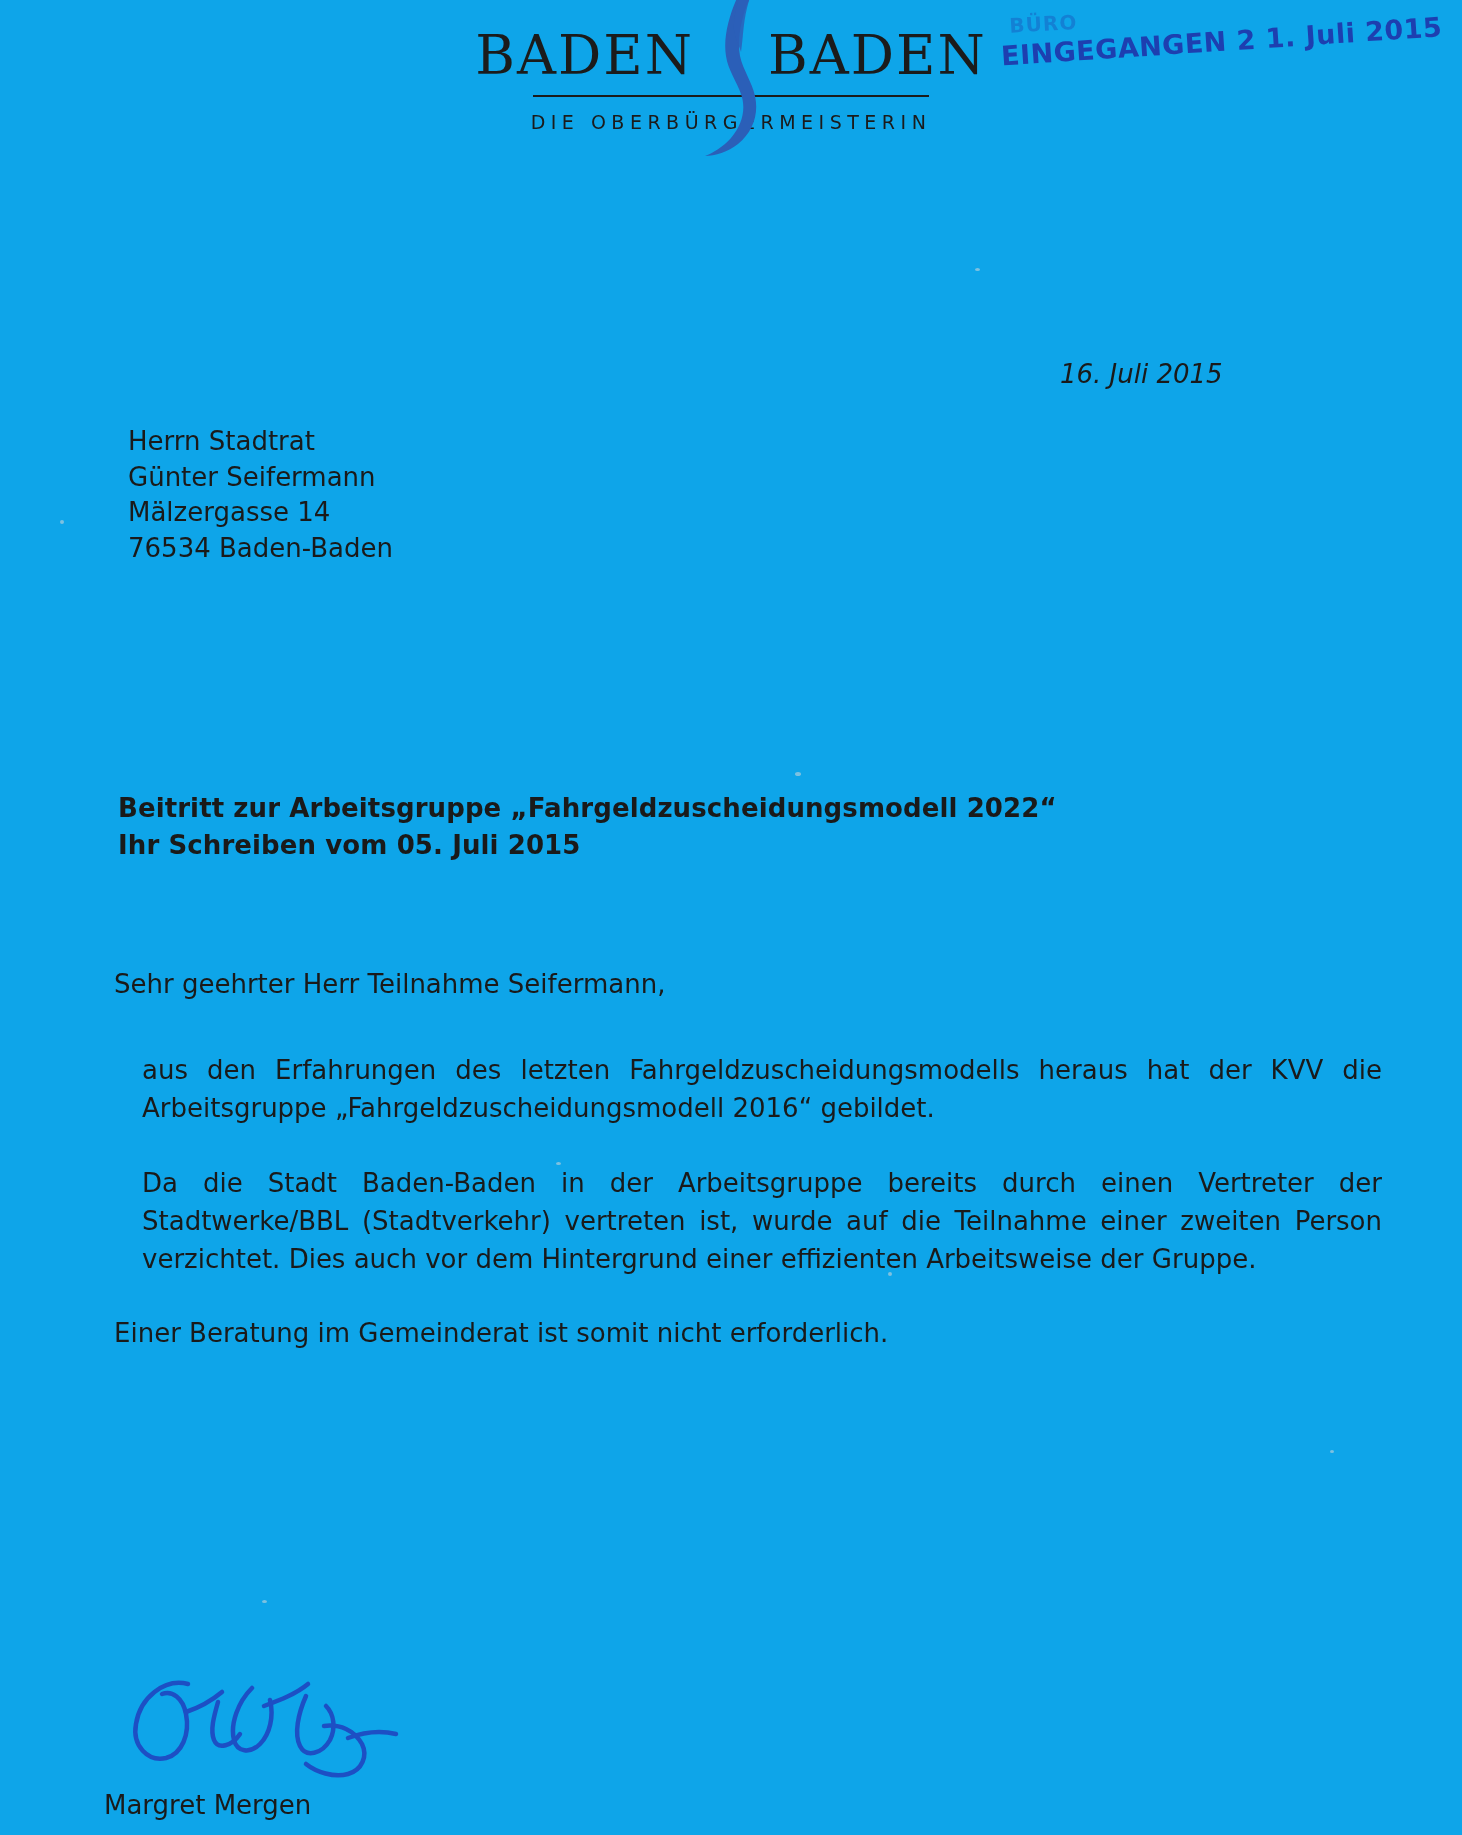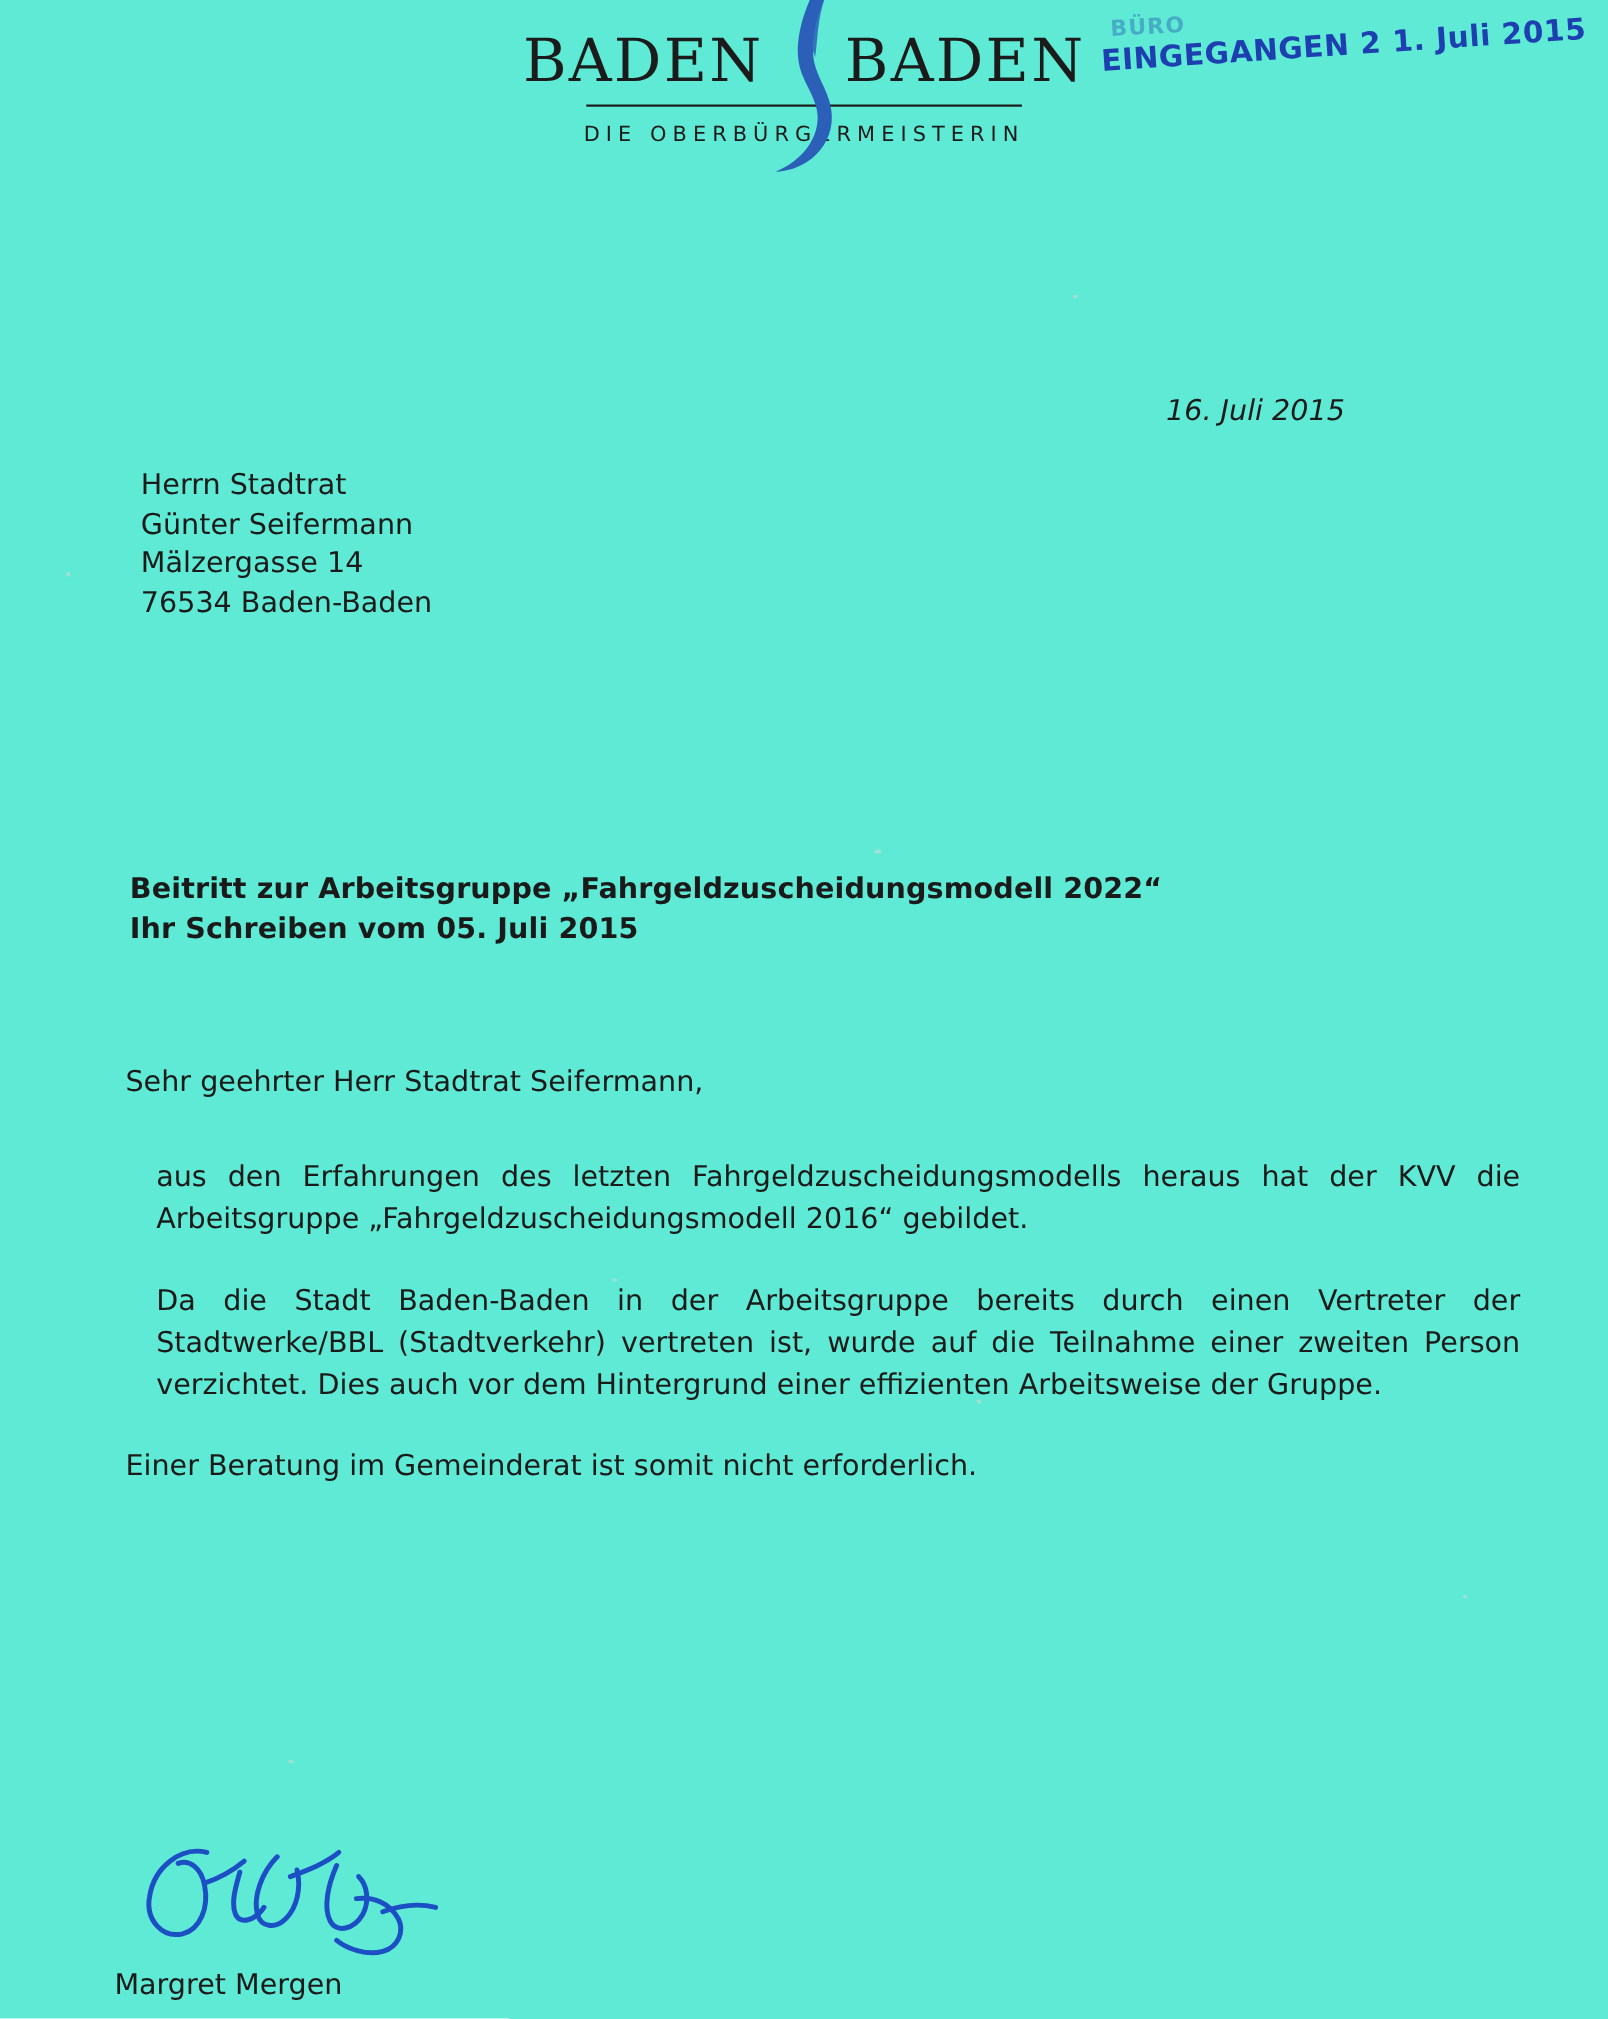--- a/index.html
+++ b/index.html
@@ -13,21 +13,21 @@
     position: relative;
     font-family: "DejaVu Sans", sans-serif;
     color: #1a1a1a;
     overflow: hidden;
   }
 
   
   .page {
     position: absolute;
     inset: 0;
-    background: #5eead4;
+    background: #0ea5e9;
   }
 
   
   .speck {
     position: absolute;
     background: #d8d8d8;
     border-radius: 50%;
     opacity: .55;
   }
 
@@ -206,21 +206,21 @@
 Mälzergasse 14
 76534 Baden-Baden</div>
   <div class="date">16. Juli 2015</div>
 
   <div class="subject">
     <div>Beitritt zur Arbeitsgruppe „Fahrgeldzuscheidungsmodell 2022“</div>
     <div>Ihr Schreiben vom 05. Juli 2015</div>
   </div>
 
   <div class="body">
-    <p class="salutation">Sehr geehrter Herr Stadtrat Seifermann,</p>
+    <p class="salutation">Sehr geehrter Herr Teilnahme Seifermann,</p>
     <p class="justify">aus den Erfahrungen des letzten Fahrgeldzuscheidungsmodells heraus hat der KVV die Arbeitsgruppe „Fahrgeldzuscheidungsmodell 2016“ gebildet.</p>
     <p class="justify">Da die Stadt Baden-Baden in der Arbeitsgruppe bereits durch einen Vertreter der Stadtwerke/BBL (Stadtverkehr) vertreten ist, wurde auf die Teilnahme einer zweiten Person verzichtet. Dies auch vor dem Hintergrund einer effizienten Arbeitsweise der Gruppe.</p>
     <p>Einer Beratung im Gemeinderat ist somit nicht erforderlich.</p>
   </div>
 
   <div class="signature">
     <svg width="400" height="120" viewBox="0 0 400 120">
       <g fill="none" stroke="#1d4fc4" stroke-width="4.5" stroke-linecap="round" stroke-linejoin="round">
         <path d="M78 12 C54 6, 30 26, 26 52 C22 74, 38 90, 56 86 C72 82, 80 62, 76 42 C73 26, 62 18, 52 22"></path>
         <path d="M76 40 C88 36, 100 30, 112 20"></path>

